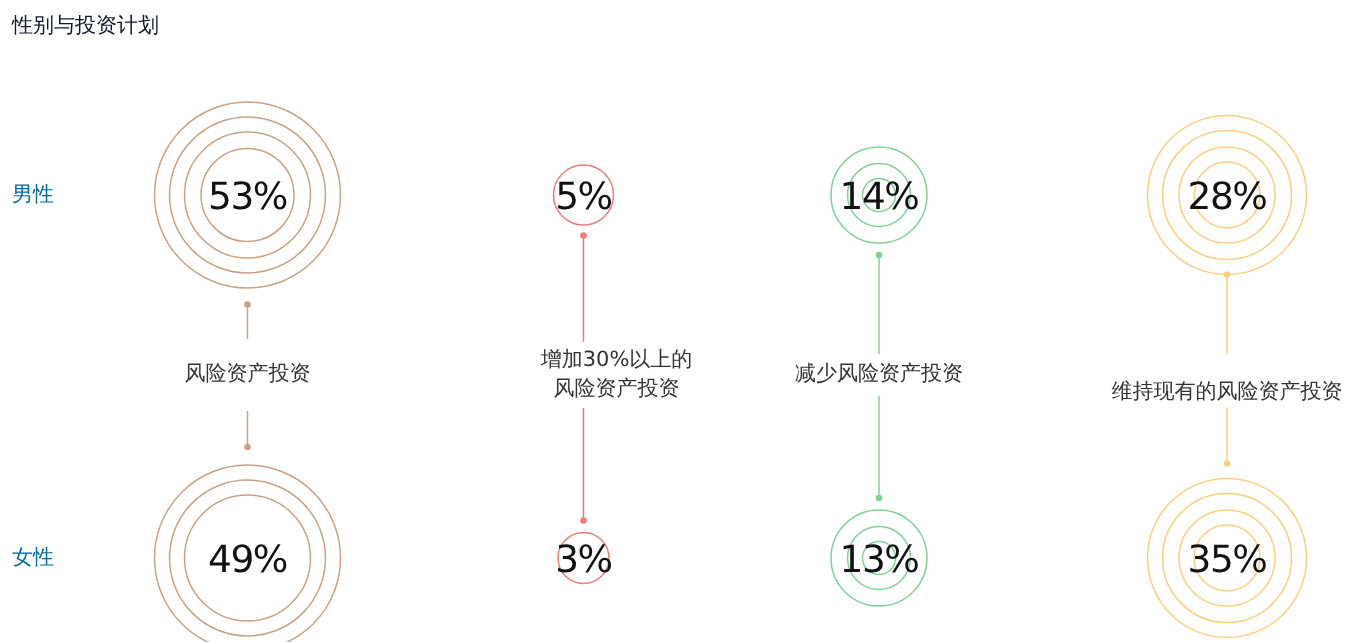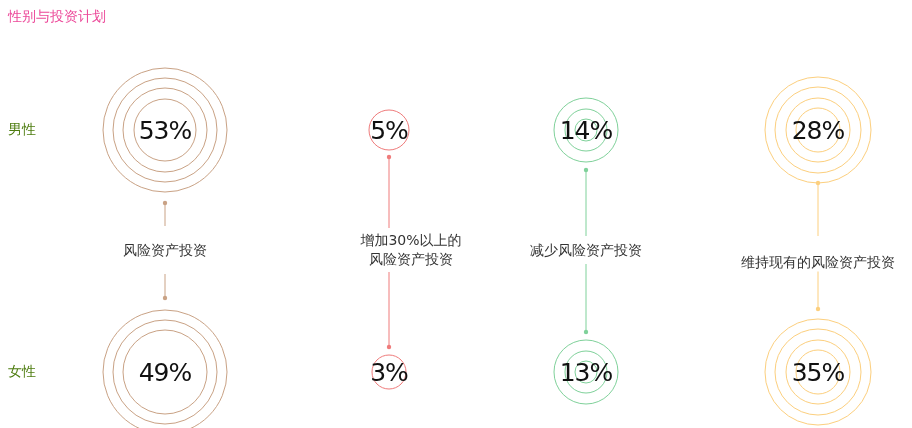--- a/index.html
+++ b/index.html
@@ -1,19 +1,19 @@
 <!DOCTYPE html>
 <html><head>
 <meta charset="utf-8">
 <style>
   html, body { margin:0; padding:0; background:#ffffff; }
   body { width:912px; height:428px; position:relative; overflow:hidden;
          font-family:"DejaVu Sans", sans-serif; color:#333; }
-  .title { position:absolute; left:8px; top:8px; font-size:14px; color:#ec4899; }
-  .row-label { position:absolute; left:8px; font-size:14px; color:#4d7c0f; }
+  .title { position:absolute; left:8px; top:8px; font-size:14px; color:#0f172a; }
+  .row-label { position:absolute; left:8px; font-size:14px; color:#0369a1; }
   svg.chart { position:absolute; left:0; top:0; }
   .pct { font-family:"DejaVu Sans", sans-serif; font-size:25px; fill:#111; letter-spacing:-1px; }
   .cat { position:absolute; font-size:14px; color:#333; text-align:center; line-height:19px;
          background:#fff; white-space:nowrap; transform:translate(-50%,-50%); }
 </style>
 </head>
 <body>
 
 <div class="title">性别与投资计划</div>
 <div class="row-label" style="top:121px;">男性</div>

